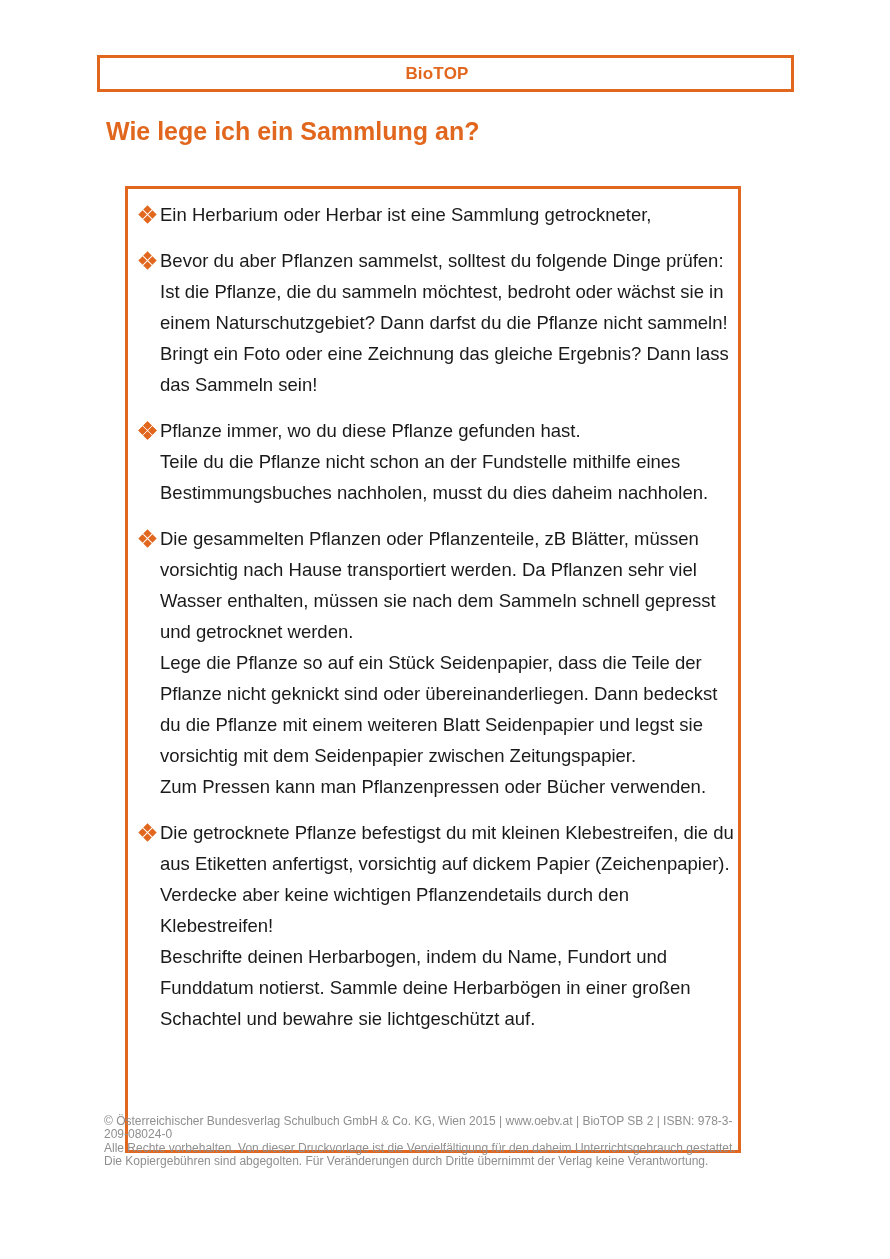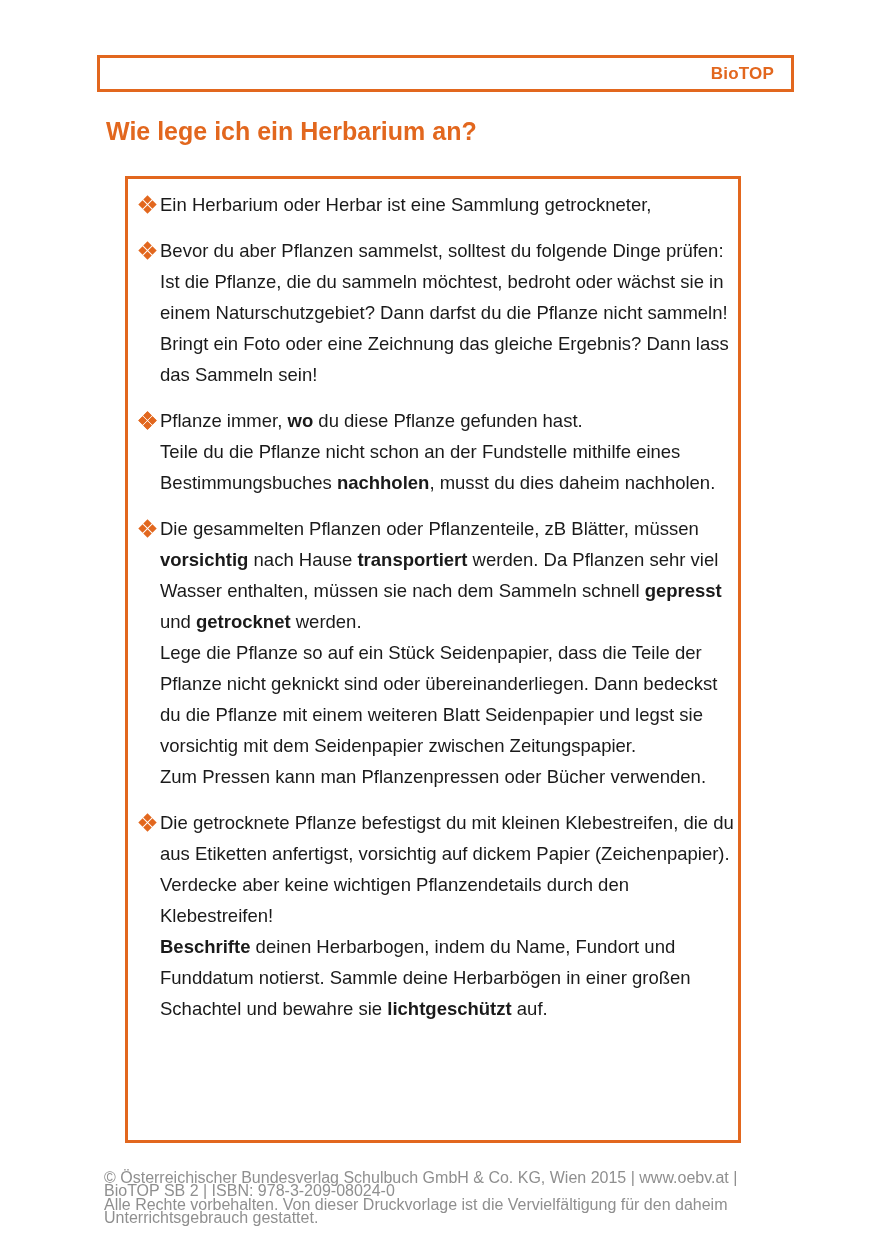--- a/index.html
+++ b/index.html
@@ -12,21 +12,21 @@
   }
   .page { position: absolute; inset: 0; background: #ffffff; }
 
   
   .header-box {
     position: absolute;
     left: 97px; top: 55px;
     width: 697px; height: 37px;
     border: 3px solid #e2671e;
     box-sizing: border-box;
-    display: flex; align-items: center; justify-content: flex-end;
+    display: flex; align-items: center; justify-content: center;
   }
   .brand {
     color: #e2671e;
     font-weight: bold;
     font-size: 17px;
     padding-right: 17px;
     letter-spacing: 0.2px;
   }
 
   
@@ -36,75 +36,75 @@
     margin: 0;
     color: #e2671e;
     font-size: 25px;
     font-weight: bold;
     line-height: 30px;
   }
 
   
   .content-box {
     position: absolute;
-    left: 125px; top: 176px;
+    left: 125px; top: 186px;
     width: 616px; height: 967px;
     border: 3px solid #e2671e;
     box-sizing: border-box;
     overflow: hidden;
   }
   ul.bullets {
     list-style: none;
     margin: 0;
     padding: 10px 12px 0 13px;
   }
   ul.bullets li {
     position: relative;
     padding-left: 19px;
     font-size: 18.5px;
     line-height: 31px;
     margin: 0 0 15px 0;
     white-space: nowrap;
   }
   ul.bullets li:last-child { margin-bottom: 0; }
-  ul.bullets b { font-weight: bold; }
+  ul.bullets b { font-weight: normal; }
 
   
   .marker {
     position: absolute;
     left: 0; top: 9px;
     width: 13px; height: 13px;
     transform: rotate(45deg);
     display: grid;
     grid-template-columns: 6px 6px;
     grid-auto-rows: 6px;
     gap: 1px;
   }
   .marker i { display: block; background: #e2671e; }
 
   
   .footer {
     position: absolute;
-    left: 104px; top: 1171px;
+    left: 104px; top: 1115px;
     width: 640px;
     color: #8f8f8f;
-    font-size: 16px;
+    font-size: 12px;
     line-height: 13.4px;
   }
 </style>
 </head>
 <body>
 
 <div class="page">
 
   <div class="header-box">
     <span class="brand">BioTOP</span>
   </div>
 
-  <h1 class="title">Wie lege ich ein Herbarium an?</h1>
+  <h1 class="title">Wie lege ich ein Sammlung an?</h1>
 
   <div class="content-box">
     <ul class="bullets">
         <li><span class="marker">
             <i></i>
             <i></i>
             <i></i>
             <i></i>
           </span><span><span>Ein Herbarium oder Herbar ist eine Sammlung getrockneter,</span><br></span></li>
         <li><span class="marker">
@@ -136,15 +136,16 @@
             <i></i>
             <i></i>
             <i></i>
           </span><span><span>Die getrocknete Pflanze befestigst du mit kleinen Klebestreifen, die du</span><br><span>aus Etiketten anfertigst, vorsichtig auf dickem Papier (Zeichenpapier).</span><br><span>Verdecke aber keine wichtigen Pflanzendetails durch den</span><br><span>Klebestreifen!</span><br><b>Beschrifte</b><span> deinen Herbarbogen, indem du Name, Fundort und</span><br><span>Funddatum notierst. Sammle deine Herbarbögen in einer großen</span><br><span>Schachtel und bewahre sie </span><b>lichtgeschützt</b><span> auf.</span></span></li>
       </ul>
   </div>
 
   <div class="footer">
       <div>© Österreichischer Bundesverlag Schulbuch GmbH &amp; Co. KG, Wien 2015 | www.oebv.at | BioTOP SB 2 | ISBN: 978-3-209-08024-0</div>
       <div>Alle Rechte vorbehalten. Von dieser Druckvorlage ist die Vervielfältigung für den daheim Unterrichtsgebrauch gestattet.</div>
+      <div>Die Kopiergebühren sind abgegolten. Für Veränderungen durch Dritte übernimmt der Verlag keine Verantwortung.</div>
     </div>
 
 </div>
 
 </body></html>

